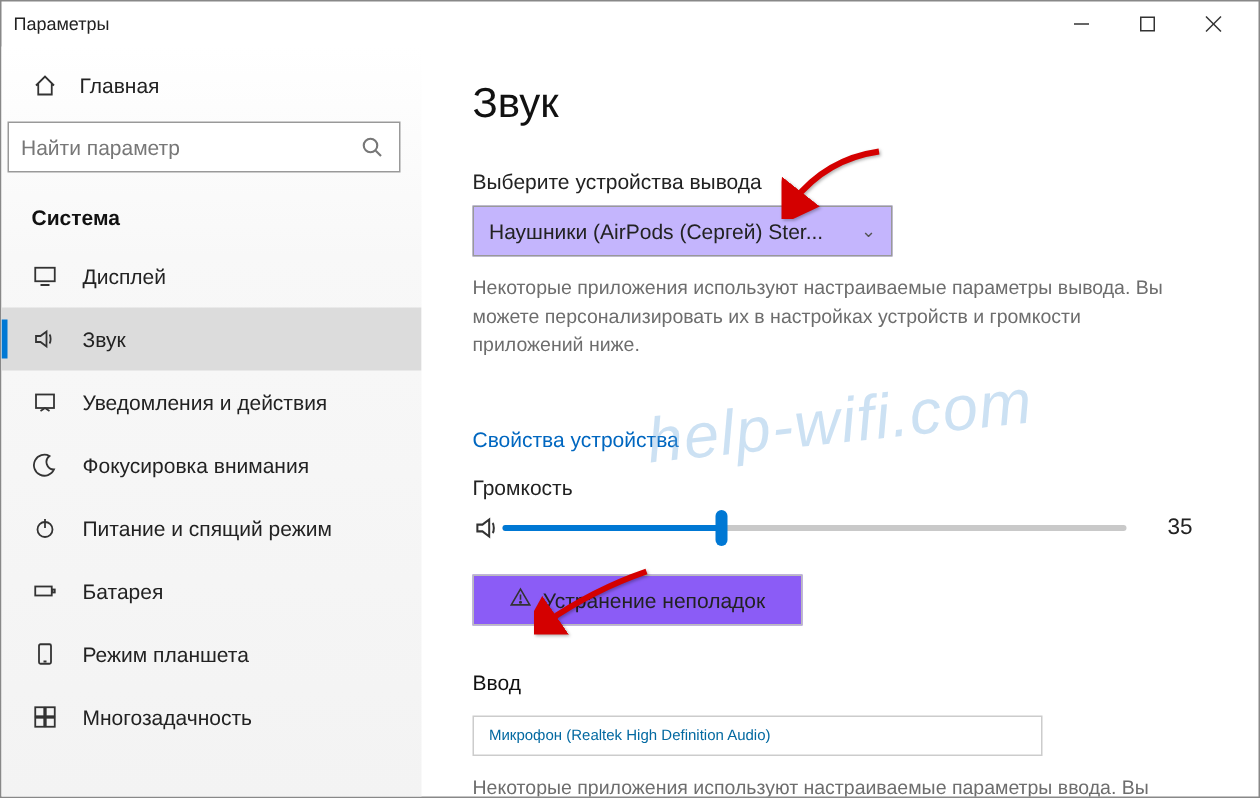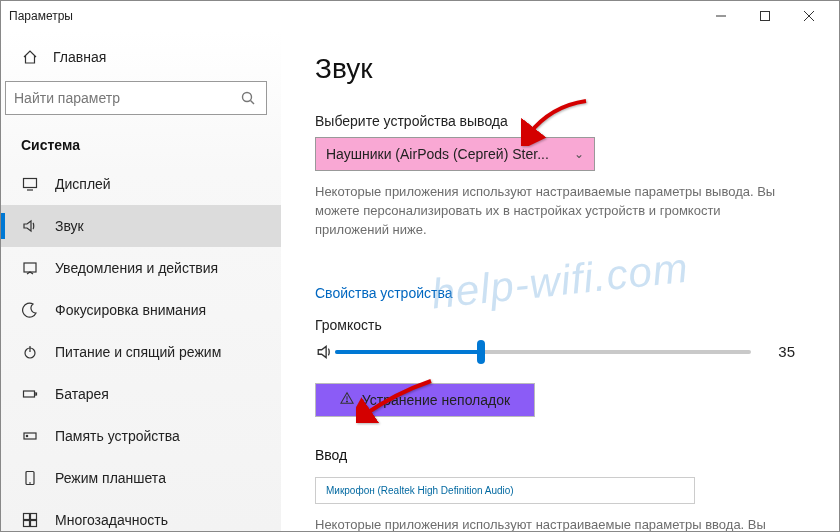--- a/index.html
+++ b/index.html
@@ -19,21 +19,21 @@
   .searchbox .sicon { width: 20px; display:flex; justify-content:center; }
   .cat-label { font-weight: 600; font-size: 14px; padding: 8px 20px 10px 20px; color: #111; }
   .nav { list-style: none; }
   .nav li { display: flex; align-items: center; gap: 16px; padding: 0 18px 0 20px; height: 42px; font-size: 14px; color: #222; cursor: pointer; }
   .nav li .icon { width: 18px; display:flex; justify-content:center; color:#333; }
   .nav li.active { background: #dcdcdc; position: relative; }
   .nav li.active::before { content:""; position:absolute; left:0; top:8px; bottom:8px; width:4px; background:#0078d4; }
   .main { flex: 1; padding: 22px 34px 0 34px; overflow: hidden; position: relative; }
   .page-title { font-size: 28px; font-weight: 300; color: #111; margin-bottom: 28px; }
   .field-label { font-size: 14px; color: #222; margin-bottom: 8px; }
-  .dropdown { width: 280px; height: 34px; border: 1px solid #999; display: flex; align-items: center; justify-content: space-between; padding: 0 10px; font-size: 14px; color: #222; cursor: pointer; background:#f9a8d4; }
+  .dropdown { width: 280px; height: 34px; border: 1px solid #999; display: flex; align-items: center; justify-content: space-between; padding: 0 10px; font-size: 14px; color: #222; cursor: pointer; background:#c4b5fd; }
   .dropdown .chev { font-size: 12px; color:#555; }
   .helper { font-size: 13px; color: #6d6d6d; line-height: 1.45; margin: 12px 0 8px 0; max-width: 470px; }
   .link { color: #0067c0; font-size: 14px; cursor: pointer; display:inline-block; margin-bottom: 16px; margin-top: 37px; }
   .vol-label { font-size: 14px; color:#222; margin-bottom: 10px; }
   .vol-row { display: flex; align-items: center; max-width: 480px; }
   .vol-row .icon { width: 20px; display:flex; justify-content:center; color:#333; }
   .slider { flex: 1; height: 4px; background: #c9c9c9; position: relative; border-radius: 2px; }
   .slider .fill { height: 100%; background: #0078d4; border-radius: 2px; }
   .slider .thumb { position: absolute; top: 50%; width: 8px; height: 24px; background: #0078d4; border-radius: 4px; transform: translate(-50%, -50%); }
   .vol-val { width: 44px; text-align: right; font-size: 15px; color:#222; }
@@ -142,29 +142,20 @@
               <svg width="16" height="16" viewBox="0 0 16 16" fill="none" stroke="#333" stroke-width="1.2">
                 <rect x="1.5" y="5" width="11" height="6"></rect>
                 <rect x="13" y="7" width="1.5" height="2"></rect>
               </svg>
             </span>
             <span>Батарея</span>
           </li>
         <li>
             <span class="icon">
               <svg width="16" height="16" viewBox="0 0 16 16" fill="none" stroke="#333" stroke-width="1.2">
-                <rect x="2" y="5" width="12" height="6"></rect>
-                <circle cx="5" cy="8" r="0.7" fill="#333"></circle>
-              </svg>
-            </span>
-            <span>Память устройства</span>
-          </li>
-        <li>
-            <span class="icon">
-              <svg width="16" height="16" viewBox="0 0 16 16" fill="none" stroke="#333" stroke-width="1.2">
                 <rect x="4" y="1.5" width="8" height="13" rx="1"></rect>
                 <line x1="7" y1="13" x2="9" y2="13"></line>
               </svg>
             </span>
             <span>Режим планшета</span>
           </li>
         <li>
             <span class="icon">
               <svg width="16" height="16" viewBox="0 0 16 16" fill="none" stroke="#333" stroke-width="1.2">
                 <rect x="1.5" y="1.5" width="6" height="6"></rect>

